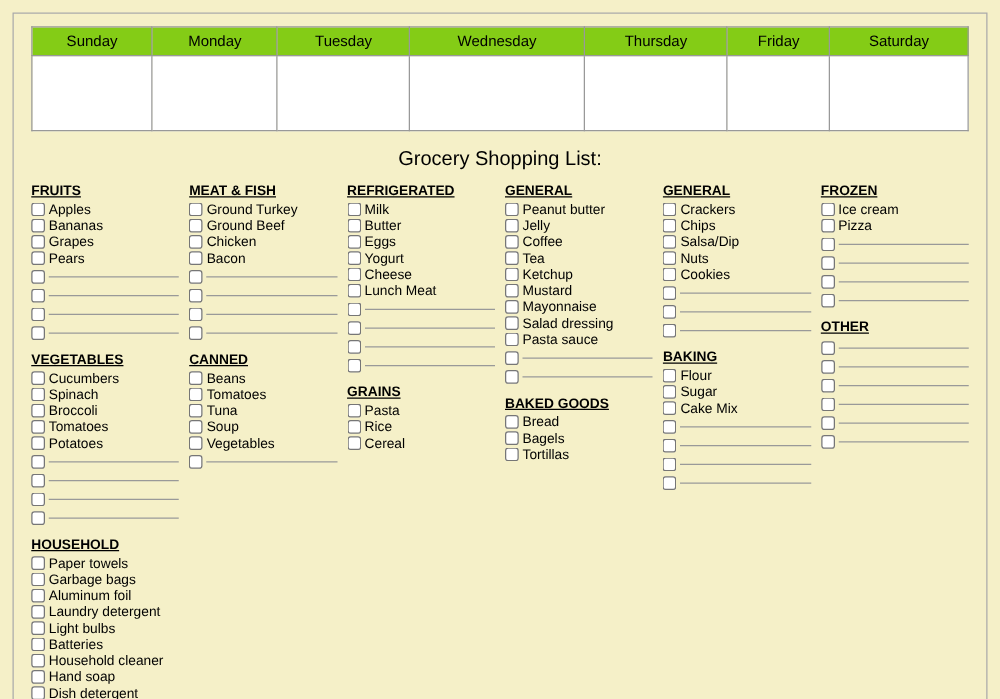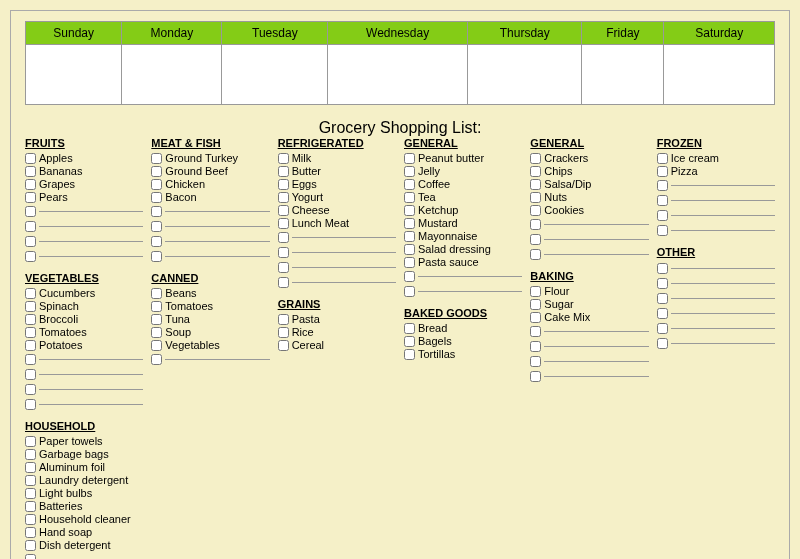--- a/index.html
+++ b/index.html
@@ -37,20 +37,21 @@
     }
     .weekly-table td {
       border: 1px solid #999;
       height: 60px;
       background: #fff;
     }
     .grocery-title {
       text-align: center;
       font-size: 16px;
       font-weight: normal;
+      margin-bottom: 10px;
     }
     .grocery-grid {
       display: grid;
       grid-template-columns: repeat(6, 1fr);
       gap: 0 8px;
     }
     .grocery-col {
       display: flex;
       flex-direction: column;
     }
@@ -58,21 +59,21 @@
       margin-bottom: 8px;
     }
     .section-title {
       font-weight: bold;
       font-size: 11px;
       text-decoration: underline;
       margin-bottom: 3px;
     }
     .check-item {
       display: flex;
-      align-items: center;
+      align-items: flex-start;
       margin-bottom: 1px;
       font-size: 11px;
     }
     .check-item input[type="checkbox"] {
       margin-right: 3px;
       width: 11px;
       height: 11px;
       flex-shrink: 0;
     }
     .blank-line {

